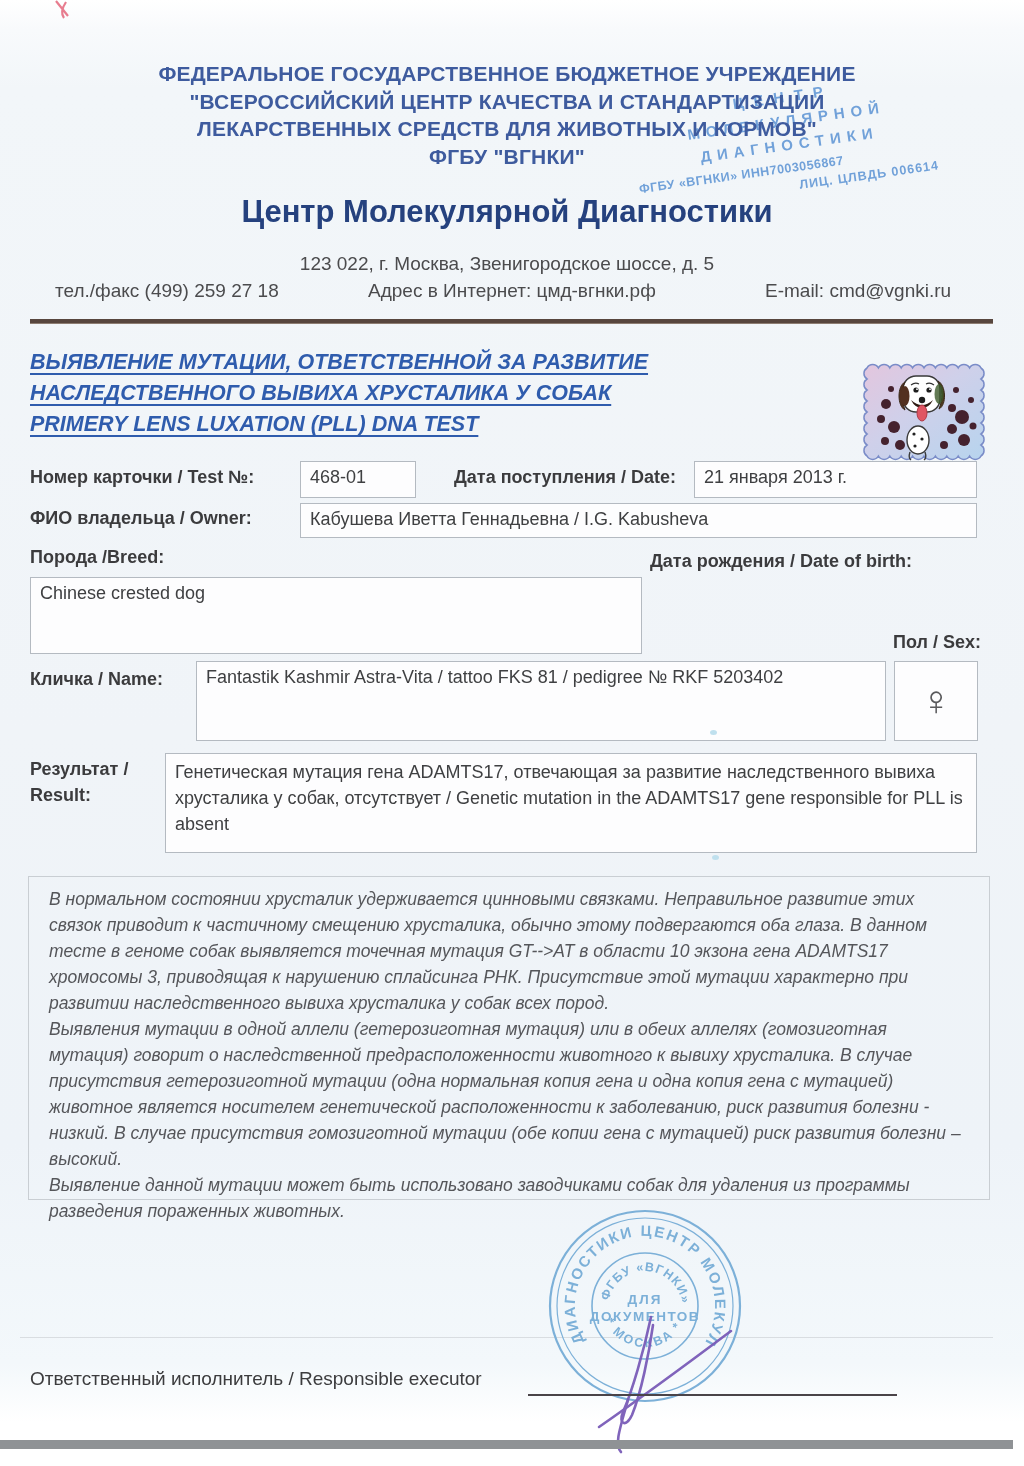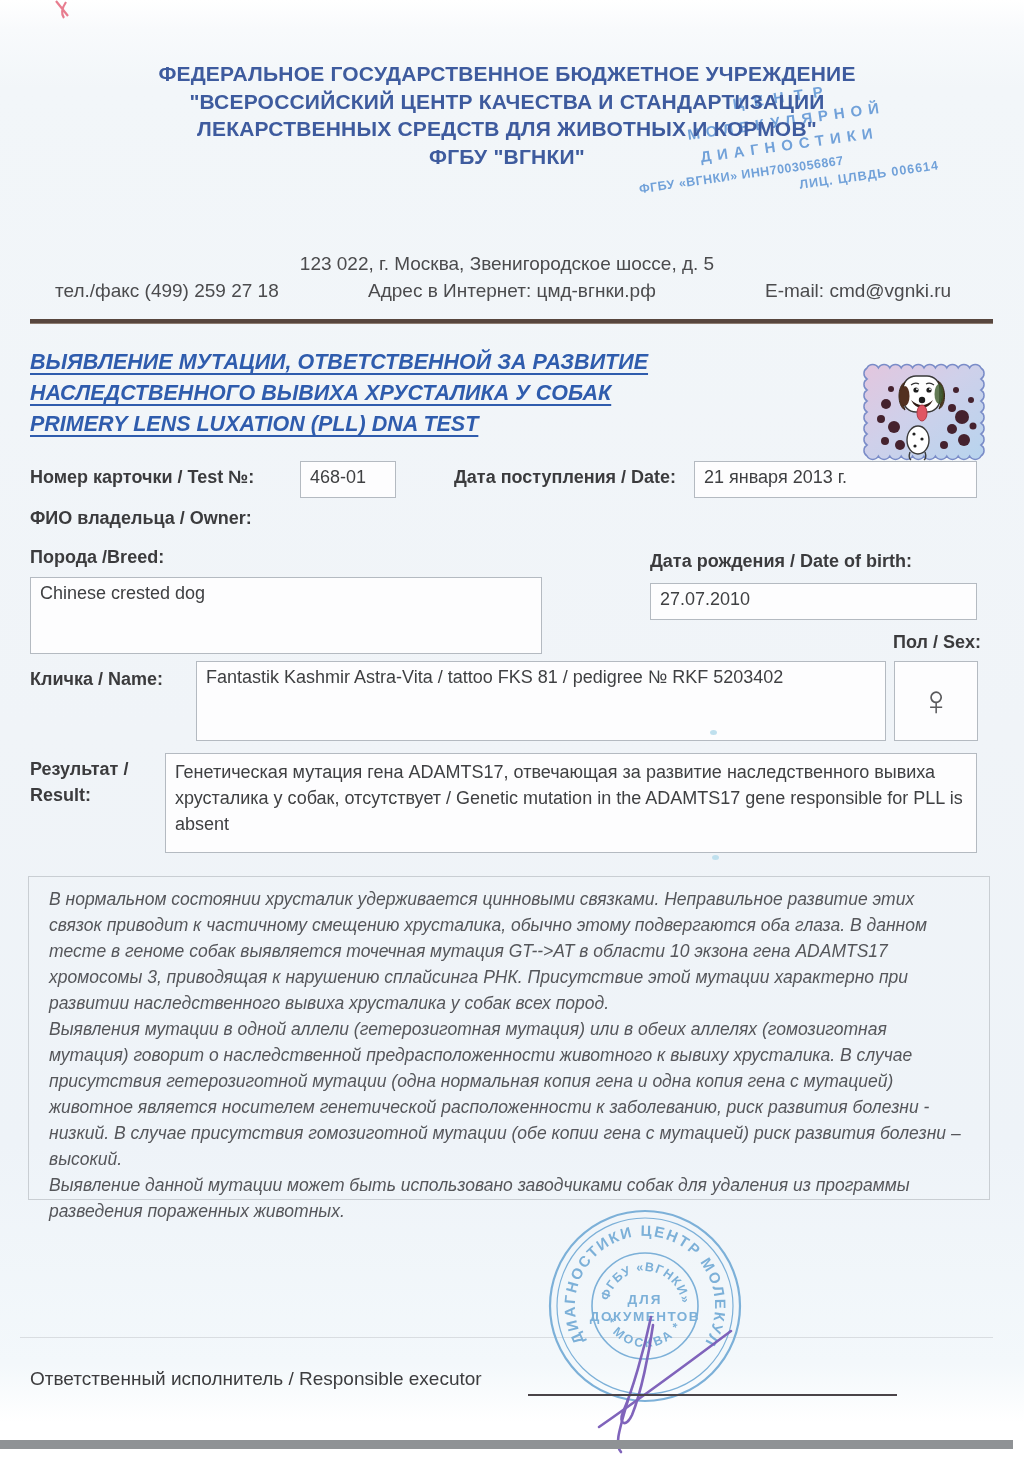--- a/index.html
+++ b/index.html
@@ -54,20 +54,21 @@
   </div>
 
   <svg class="abs red-mark" viewBox="0 0 26 20">
     <path d="M4,1 L16,16 M14,2 C10,8 9,14 12,18" stroke="#e0526a" stroke-width="2.2" fill="none" opacity="0.75"></path>
   </svg>
 
   <div class="abs org">ФЕДЕРАЛЬНОЕ ГОСУДАРСТВЕННОЕ БЮДЖЕТНОЕ УЧРЕЖДЕНИЕ
 "ВСЕРОССИЙСКИЙ ЦЕНТР КАЧЕСТВА И СТАНДАРТИЗАЦИИ
 ЛЕКАРСТВЕННЫХ СРЕДСТВ ДЛЯ ЖИВОТНЫХ И КОРМОВ"
 ФГБУ "ВГНКИ"</div>
+  <div class="abs center-name">Центр Молекулярной Диагностики</div>
   <div class="abs addr1">123 022, г. Москва, Звенигородское шоссе, д. 5</div>
   <div class="abs contact" style="left:55px;">тел./факс (499) 259 27 18</div>
   <div class="abs contact" style="left:368px;">Адрес в Интернет: цмд-вгнки.рф</div>
   <div class="abs contact" style="left:765px;">E-mail: cmd@vgnki.ru</div>
 
   <div class="abs sep"></div>
 
   <div class="abs title-line" style="top:381px;">НАСЛЕДСТВЕННОГО ВЫВИХА ХРУСТАЛИКА У СОБАК</div>
   <div class="abs title-line" style="top:350px;">ВЫЯВЛЕНИЕ МУТАЦИИ, ОТВЕТСТВЕННОЙ ЗА РАЗВИТИЕ</div>
   <div class="abs title-line" style="top:412px;">PRIMERY LENS LUXATION (PLL) DNA TEST</div>
@@ -115,38 +116,38 @@
     <circle cx="67" cy="44" r="3.2" fill="#1d1d1d"></circle>
     <ellipse cx="67" cy="57" rx="5" ry="8" fill="#e05563" stroke="#b03a48" stroke-width="1"></ellipse>
     <ellipse cx="63" cy="84" rx="11" ry="14" fill="#ffffff" stroke="#3a3a3a" stroke-width="1.4"></ellipse>
     <circle cx="59" cy="78" r="1.6" fill="#222"></circle>
       <circle cx="67" cy="83" r="1.6" fill="#222"></circle>
     <circle cx="60" cy="90" r="1.6" fill="#222"></circle>
     <path d="M55,96 q-2,6 1,8 M70,96 q2,6 -1,8" stroke="#3a3a3a" stroke-width="1.4" fill="none"></path>
   </svg>
 
   <div class="abs lbl" style="left:30px;top:467px;">Номер карточки / Test №:</div>
-  <div class="abs box" style="left:300px;top:461px;width:96px;height:37px;">
+  <div class="abs box" style="left:300px;top:461px;width:116px;height:37px;">
     <span class="val">468-01</span>
   </div>
   <div class="abs lbl" style="left:434px;top:467px;margin-left:20px;">Дата поступления / Date:</div>
   <div class="abs box" style="left:694px;top:461px;width:283px;height:37px;">
     <span class="val">21 января 2013 г.</span>
   </div>
 
   <div class="abs lbl" style="left:30px;top:508px;">ФИО владельца / Owner:</div>
+  <div class="abs box" style="left:300px;top:503px;width:677px;height:35px;">
+    <span class="val">Кабушева Иветта Геннадьевна / I.G. Kabusheva</span>
+  </div>
 
   <div class="abs lbl" style="left:30px;top:547px;">Порода  /Breed:</div>
   <div class="abs lbl" style="left:650px;top:551px;">Дата рождения / Date of birth:</div>
 
-  <div class="abs box" style="left:30px;top:577px;width:512px;height:77px;">
+  <div class="abs box" style="left:30px;top:577px;width:612px;height:77px;">
     <span class="val">Chinese crested dog</span>
-  </div>
-  <div class="abs box" style="left:650px;top:583px;width:327px;height:37px;">
-    <span class="val">27.07.2010</span>
   </div>
 
   <div class="abs lbl" style="left:893px;top:632px;">Пол / Sex:</div>
 
   <div class="abs lbl" style="left:30px;top:669px;">Кличка / Name:</div>
   <div class="abs box" style="left:196px;top:661px;width:690px;height:80px;">
     <span class="val">Fantastik Kashmir Astra-Vita / tattoo FKS 81 / pedigree № RKF 5203402</span>
   </div>
   <div class="abs box" style="left:894px;top:661px;width:84px;height:80px;">
     <div class="sex-sym">♀</div>

